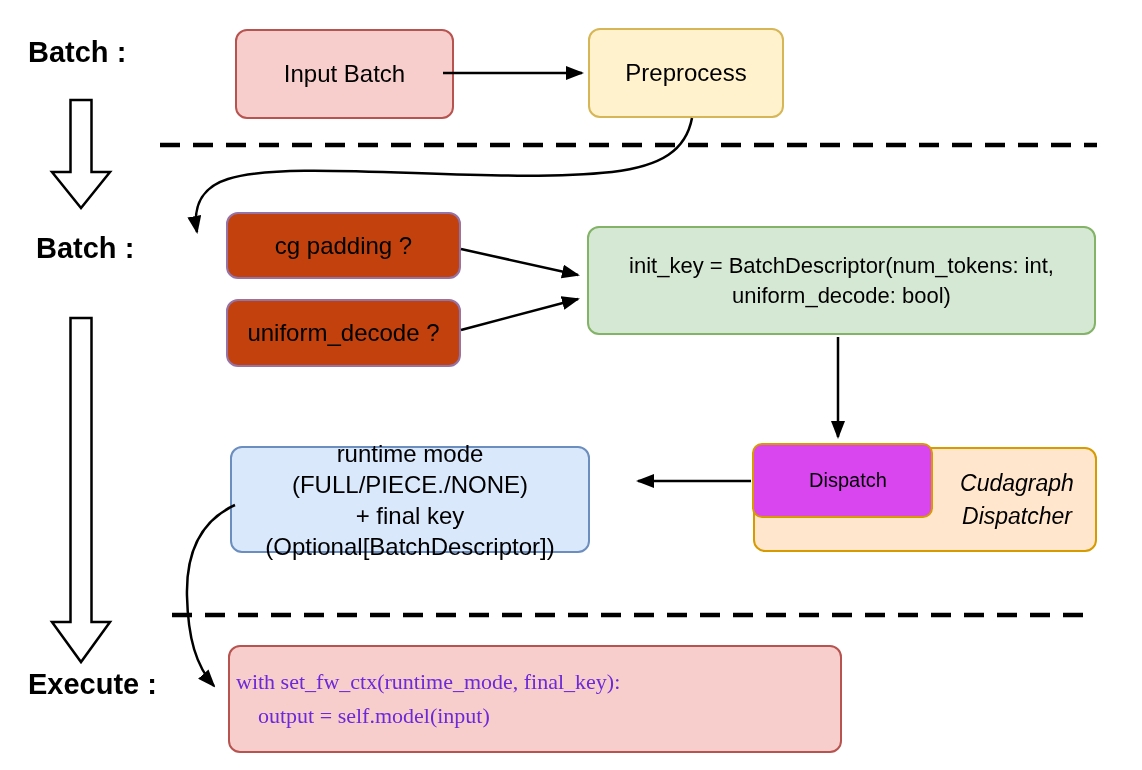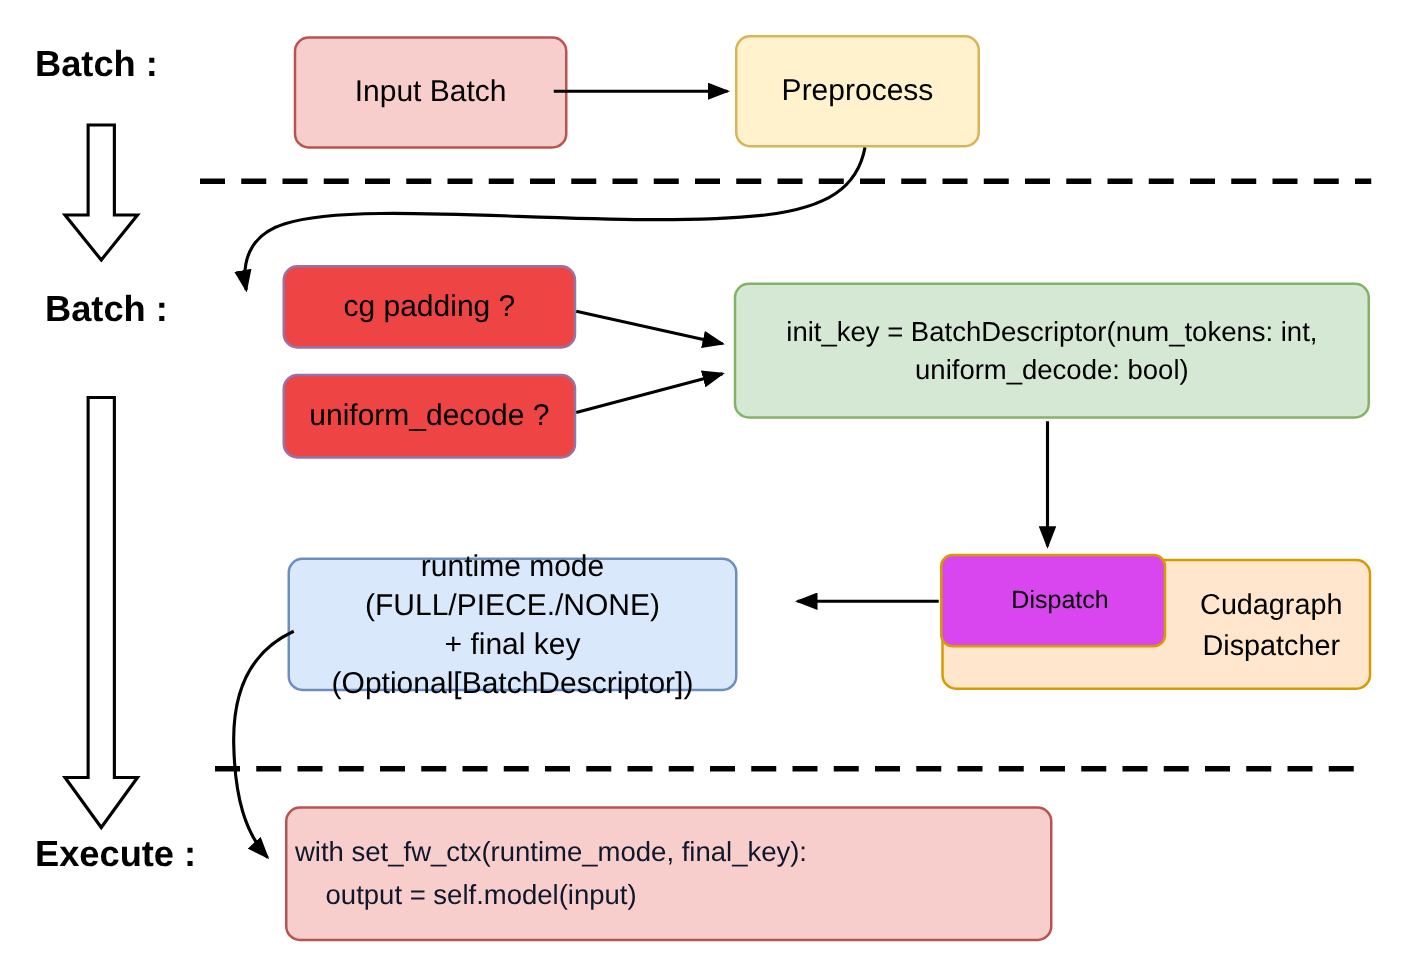--- a/index.html
+++ b/index.html
@@ -11,44 +11,44 @@
   #input-label{left:28px;top:36px;}
   #plan-label{left:36px;top:232px;}
   #execute-label{left:28px;top:668px;}
   .node{
     position:absolute;border:2px solid #000;border-radius:12px;
     display:flex;flex-direction:column;align-items:center;justify-content:center;
     text-align:center;box-sizing:border-box;line-height:1.25;
   }
   .red   {background:#F8CECC;border-color:#B85450;}
   .yellow{background:#FFF2CC;border-color:#D6B656;}
-  .purple{background:#ef4444;border-color:#9673A6;}
+  .purple{background:#c2410c;border-color:#9673A6;}
   .green {background:#D5E8D4;border-color:#82B366;}
   .blue  {background:#DAE8FC;border-color:#6C8EBF;}
   .orange{background:#FFE6CC;border-color:#D79B00;}
   .orange-inner{background:#d946ef;border-color:#D79B00;padding-left:11px;}
 
   #input-batch-node{left:235px;top:29px;width:219px;height:90px;font-size:24px;}
   #preprocess-node{left:588px;top:28px;width:196px;height:90px;font-size:24px;}
   #cg-padding-node{left:226px;top:212px;width:235px;height:67px;font-size:24px;}
   #uniform-decode-node{left:226px;top:299px;width:235px;height:68px;font-size:24px;}
   #init-key-node{left:587px;top:226px;width:509px;height:109px;font-size:22px;line-height:30px;}
   #dispatcher-node{left:753px;top:447px;width:344px;height:105px;}
   #dispatcher-caption{
     position:absolute;left:180px;top:0;width:164px;height:100%;
     display:flex;flex-direction:column;align-items:center;justify-content:center;
-    font-size:23px;line-height:33px;
+    font-size:23px;line-height:33px;font-style:italic;
   }
   #dispatch-node{left:752px;top:443px;width:181px;height:75px;font-size:20px;border-radius:10px;z-index:3;}
   #runtime-mode-node{left:230px;top:446px;width:360px;height:107px;font-size:24px;line-height:31px;}
   #execute-code-node{
     left:228px;top:645px;width:614px;height:108px;
     align-items:flex-start;justify-content:center;text-align:left;
-    font-family:Liberation Sans, sans-serif;font-size:22px;line-height:34px;
-    padding-left:6px;color:#0f172a;
+    font-family:Liberation Serif, serif;font-size:22px;line-height:34px;
+    padding-left:6px;color:#6d28d9;
   }
   .pre{white-space:pre;}
   svg{position:absolute;left:0;top:0;z-index:5;pointer-events:none;}
 </style>
 </head>
 <body>
 
 <div class="canvas">
 
   <div class="section-label" id="input-label">Batch :</div>

